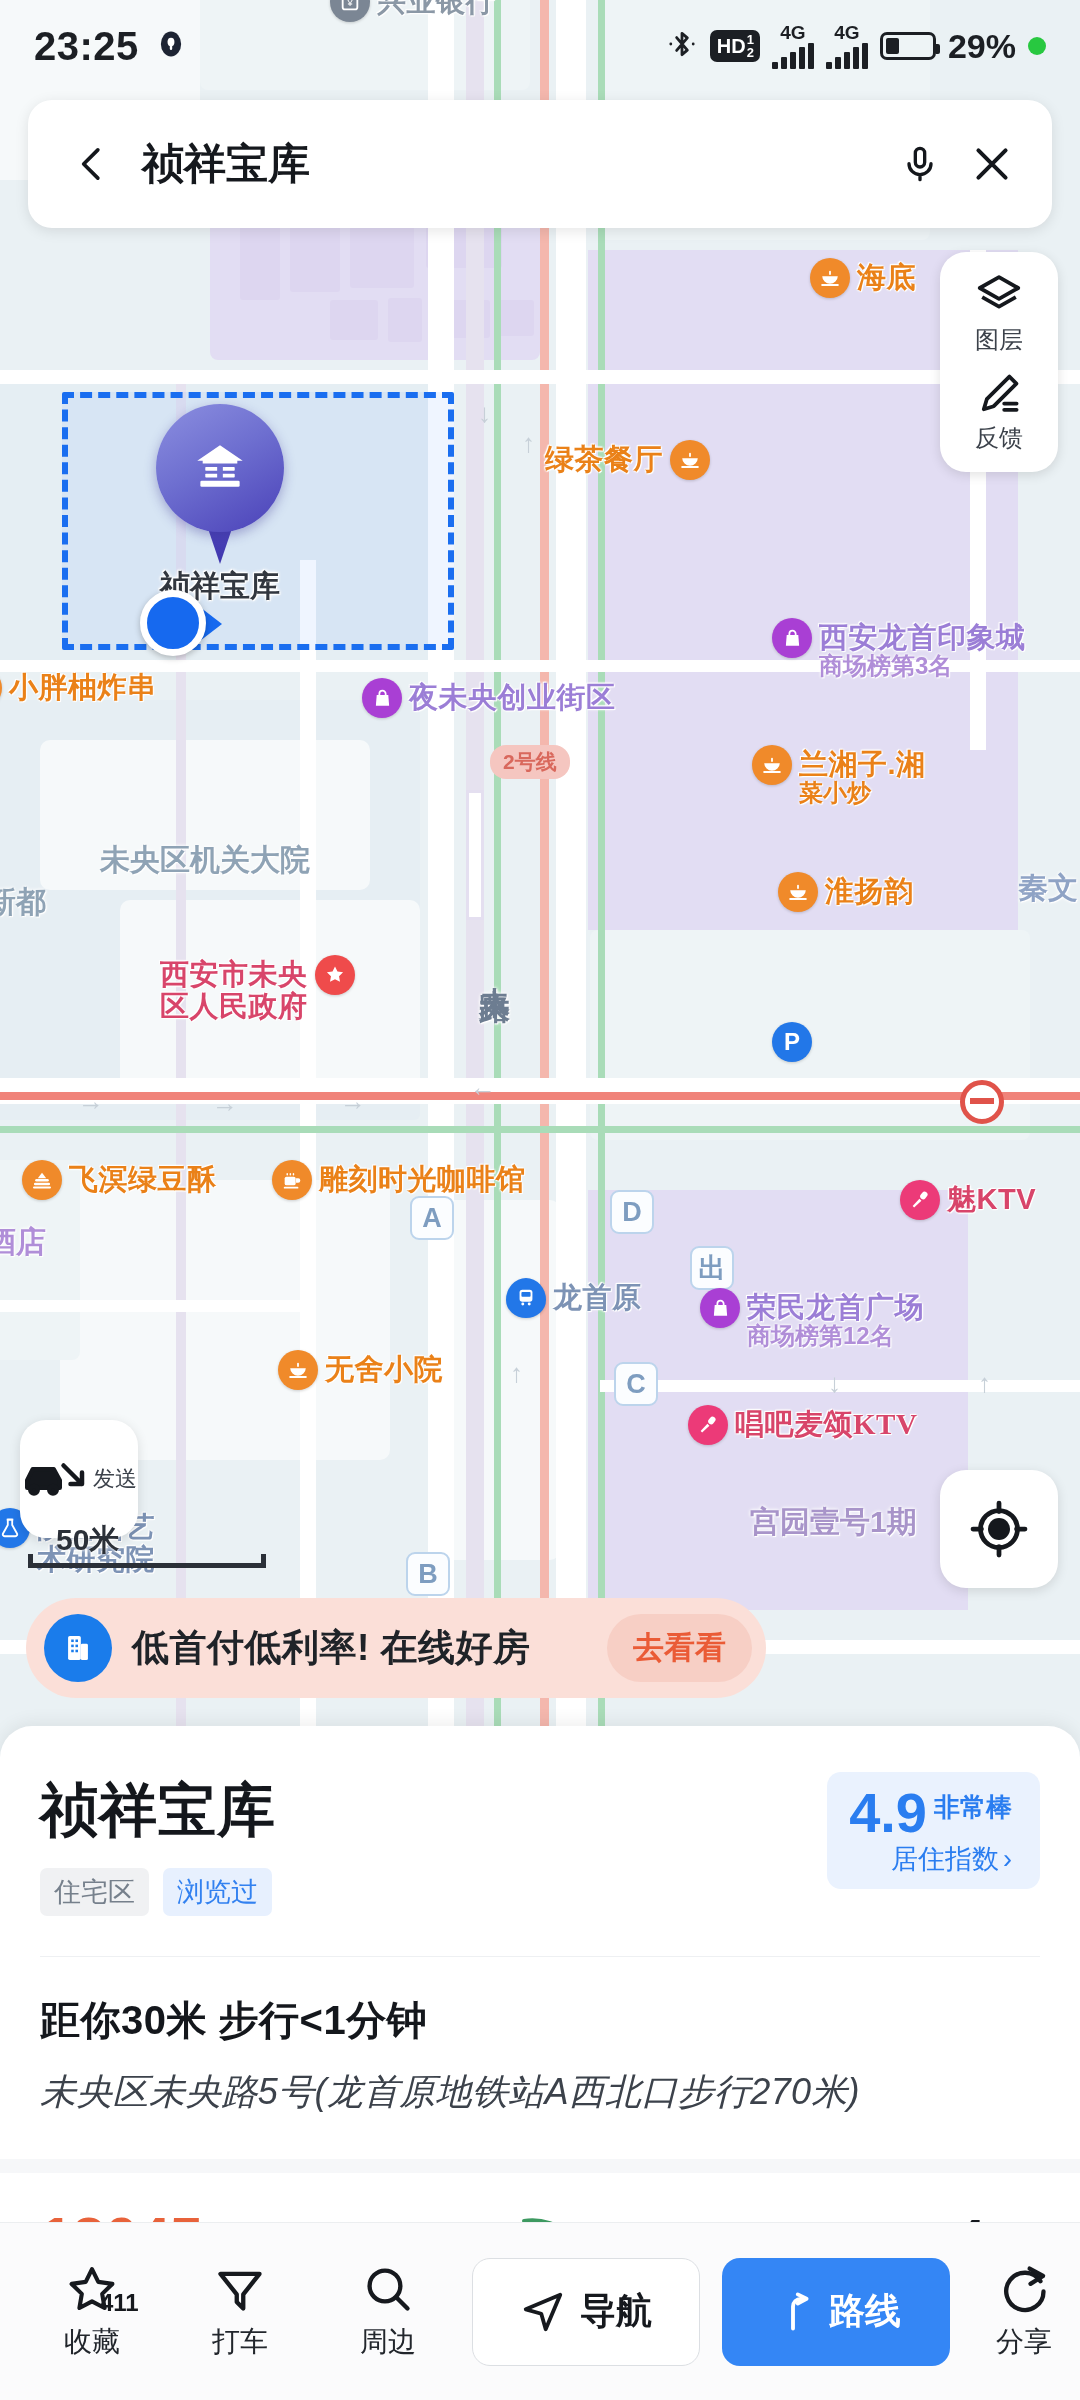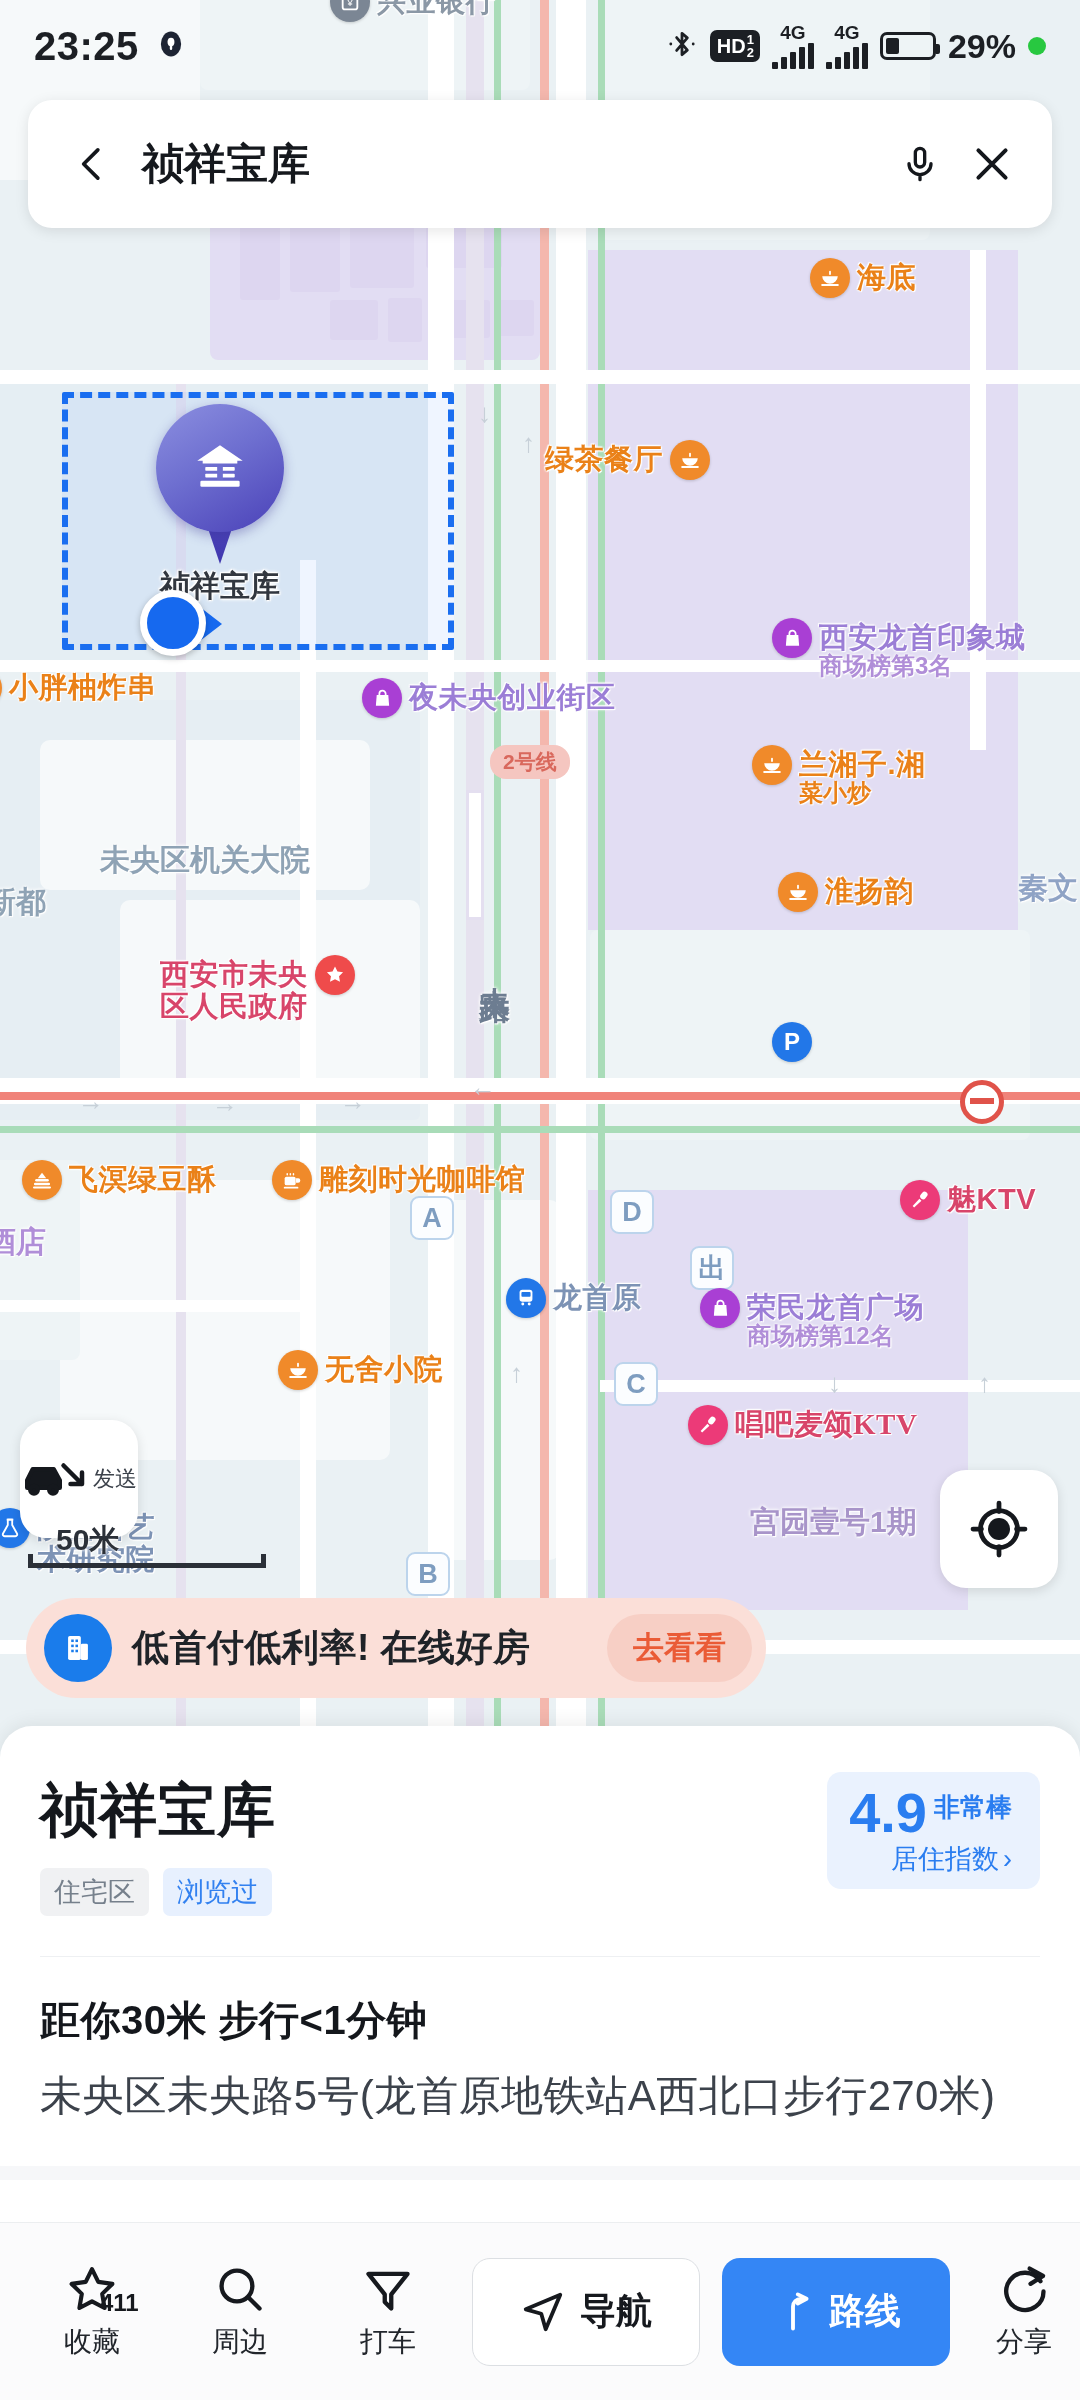--- a/index.html
+++ b/index.html
@@ -222,21 +222,21 @@
   .rating-card {
     background: #eaf2fe; border-radius: 14px; padding: 14px 28px 12px 22px;
     display: flex; flex-direction: column; align-items: flex-end; gap: 2px;
   }
   .rating-top { display: flex; align-items: flex-start; gap: 7px; }
   .rating-num { font-size: 56px; font-weight: 700; color: #2a7df0; line-height: .95; }
   .rating-word { font-size: 26px; font-weight: 700; color: #2a7df0; padding-top: 4px; }
   .rating-sub { font-size: 27px; color: #2a7df0; display: flex; align-items: center; gap: 4px; }
   .divider { height: 1px; background: #eef0f2; margin: 40px 0 0; }
   .dist-row { padding-top: 36px; font-size: 40px; font-weight: 700; color: #14171c; letter-spacing: .5px; }
-  .addr-row { padding-top: 20px; font-size: 42px; color: #3c424b; letter-spacing: .3px; }
+  .addr-row { padding-top: 20px; font-size: 36px; color: #3c424b; letter-spacing: .3px; font-style: italic; }
   .price-sep { height: 14px; background: #f6f7f9; margin-top: 42px; }
   .price-row { display: flex; align-items: center; padding: 30px 40px 0; }
   .price-main { flex: 0 0 auto; display: flex; align-items: baseline; }
   .price-num { font-size: 60px; font-weight: 700; color: #e8623a; letter-spacing: -1px; }
   .price-unit { font-size: 32px; font-weight: 700; color: #e8623a; margin-left: 2px; }
   .spark { flex: 1; display: flex; justify-content: center; }
   .price-cnt { flex: 0 0 auto; display: flex; align-items: baseline; gap: 4px; }
   .cnt-num { font-size: 52px; font-weight: 700; color: #14171c; }
   .cnt-unit { font-size: 31px; font-weight: 700; color: #14171c; }
   .cnt-chev { font-size: 31px; color: #a8b0ba; margin-left: 6px; }
@@ -577,20 +577,36 @@
         </svg>
       </div>
       <div class="pin-label">祯祥宝库</div>
     </div>
 
     <div class="userloc" style="left:140px;top:590px;">
       <div class="beam"></div>
       <div class="dot"></div>
     </div>
 
+    <div id="layerpanel">
+      <div class="lp-item">
+        <svg width="54" height="48" viewBox="0 0 24 24" fill="none" stroke="#15181d" stroke-width="1.9" stroke-linejoin="round">
+          <path d="M12 2.6 21.6 8 12 13.4 2.4 8z"></path>
+          <path d="M3.6 12.6 12 17.3l8.4-4.7"></path>
+        </svg>
+        <span class="lp-label">图层</span>
+      </div>
+      <div class="lp-item">
+        <svg width="52" height="48" viewBox="0 0 24 24" fill="none" stroke="#15181d" stroke-width="1.9" stroke-linecap="round" stroke-linejoin="round">
+          <path d="M17.2 3.3 20.7 6.8 9.4 18.1 4.4 19.6 5.9 14.6z"></path>
+          <path d="M14.6 16.8h6.2M14.6 19.9h6.2"></path>
+        </svg>
+        <span class="lp-label">反馈</span>
+      </div>
+    </div>
 
     <div id="sendbtn">
       <svg width="70" height="52" viewBox="0 0 28 20" fill="none" stroke="#15181d" stroke-width="1.8" stroke-linecap="round" stroke-linejoin="round">
         <path d="M2.5 13.5v-3l2.2-4.4h8.4l2.4 4.4v3z" fill="#15181d"></path>
         <circle cx="5.2" cy="14.3" r="1.5" fill="#15181d"></circle>
         <circle cx="12.8" cy="14.3" r="1.5" fill="#15181d"></circle>
         <path d="M17 4.6 24.4 12M24.4 12h-4.6M24.4 12V7.4"></path>
       </svg>
       <span class="lp-label">发送</span>
     </div>
@@ -757,32 +773,32 @@
 
     <div class="bb-item">
       <svg width="52" height="52" viewBox="0 0 24 24" fill="none" stroke="#16191e" stroke-width="1.9" stroke-linejoin="round">
         <path d="M12 2.8l2.9 5.9 6.5.95-4.7 4.6 1.1 6.5L12 17.7 6.2 20.75l1.1-6.5-4.7-4.6 6.5-.95z"></path>
       </svg>
       <span class="bb-badge">411</span>
       <span class="bb-lab">收藏</span>
     </div>
 
     <div class="bb-item">
+      <svg width="52" height="52" viewBox="0 0 24 24" fill="none" stroke="#16191e" stroke-width="2" stroke-linecap="round" stroke-linejoin="round">
+        <path d="M3 5h18l-7.5 9.5V21L10.5 18v-3.5z"></path>
+      </svg>
+      <span class="bb-lab">打车</span>
+    </div>
+
+    <div class="bb-item">
       <svg width="52" height="52" viewBox="0 0 24 24" fill="none" stroke="#16191e" stroke-width="2" stroke-linecap="round">
         <circle cx="10.6" cy="10.6" r="7.1"></circle>
           <path d="M15.8 15.8 21 21"></path>
       </svg>
       <span class="bb-lab">周边</span>
-    </div>
-
-    <div class="bb-item">
-      <svg width="52" height="52" viewBox="0 0 24 24" fill="none" stroke="#16191e" stroke-width="2" stroke-linecap="round" stroke-linejoin="round">
-        <path d="M3 5h18l-7.5 9.5V21L10.5 18v-3.5z"></path>
-      </svg>
-      <span class="bb-lab">打车</span>
     </div>
 
     <div class="bb-nav">
       <svg width="46" height="46" viewBox="0 0 24 24" fill="none" stroke="#16191e" stroke-width="2" stroke-linejoin="round">
         <path d="M21 3 3 10.6l8.1 2.3 2.3 8.1z"></path>
       </svg>
       <span>导航</span>
     </div>
 
     <div class="bb-route">

